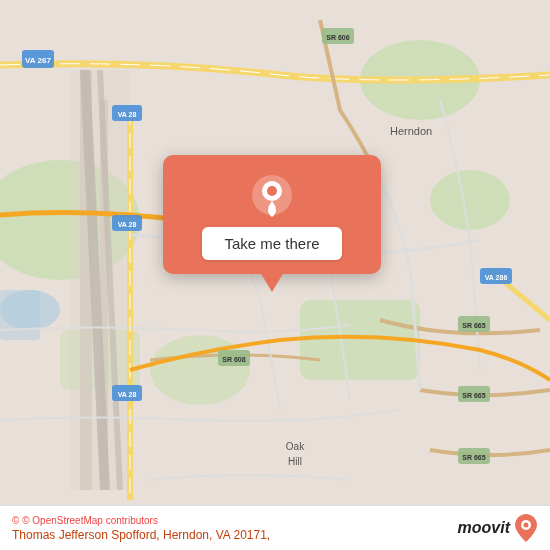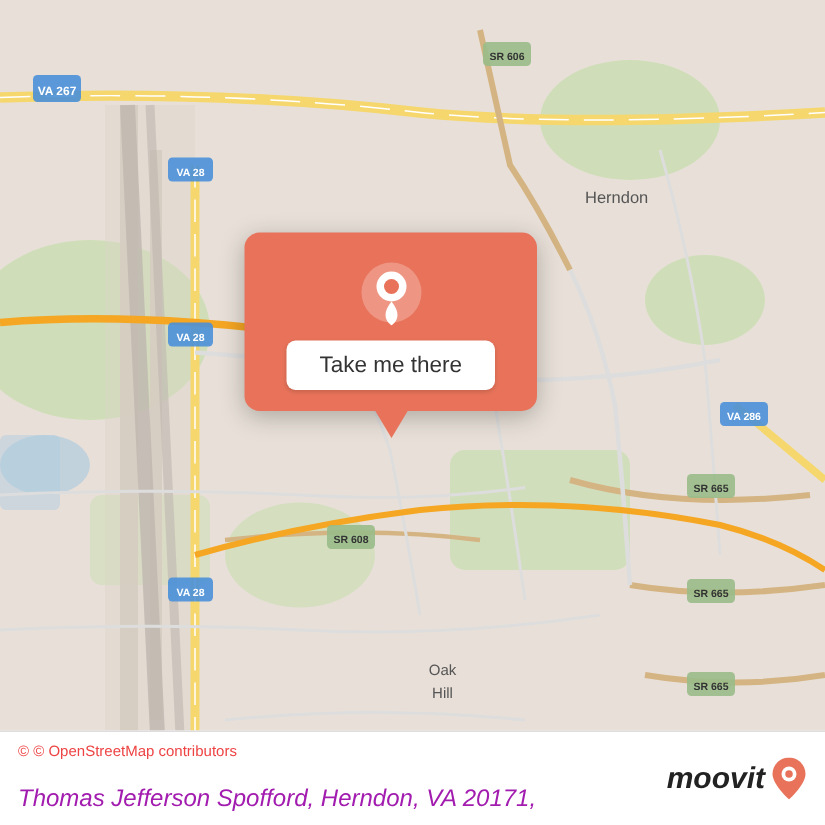--- a/index.html
+++ b/index.html
@@ -24,21 +24,21 @@
       inset: 0;
       width: 100%;
       height: 100%;
     }
 
     
     .popup-card {
       position: absolute;
       top: 155px;
       left: 163px;
-      width: 195px;
+      width: 218px;
       background: #e8735a;
       border-radius: 10px;
       display: flex;
       flex-direction: column;
       align-items: center;
       padding: 18px 18px 14px 18px;
       box-shadow: 0 4px 16px rgba(0,0,0,0.25);
       z-index: 10;
     }
 
@@ -85,47 +85,46 @@
       display: flex;
       align-items: center;
       justify-content: space-between;
       z-index: 20;
       border-top: 1px solid #ddd;
     }
 
     .bottom-left {
       display: flex;
       flex-direction: column;
-      gap: 17px;
+      gap: 2px;
     }
 
     .osm-credit {
       font-size: 10px;
       color: #555;
     }
 
     .osm-credit span {
       color: #e44;
     }
 
     .address-text {
-      font-size: 16px;
-      color: #a21caf;
+      font-size: 12px;
+      color: #c2410c;
       font-weight: 400;
-      font-style: italic;
     }
 
     .moovit-logo {
       display: flex;
       align-items: center;
       gap: 4px;
     }
 
     .moovit-text {
-      font-size: 20px;
+      font-size: 16px;
       font-weight: bold;
       color: #222;
       font-style: italic;
     }
 
     .moovit-pin {
       width: 24px;
       height: 28px;
     }
   </style>

